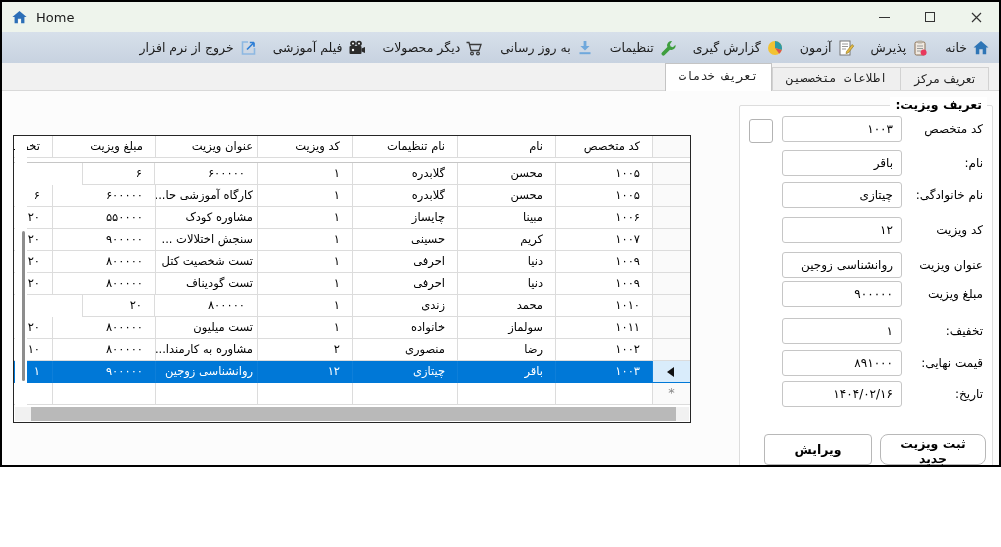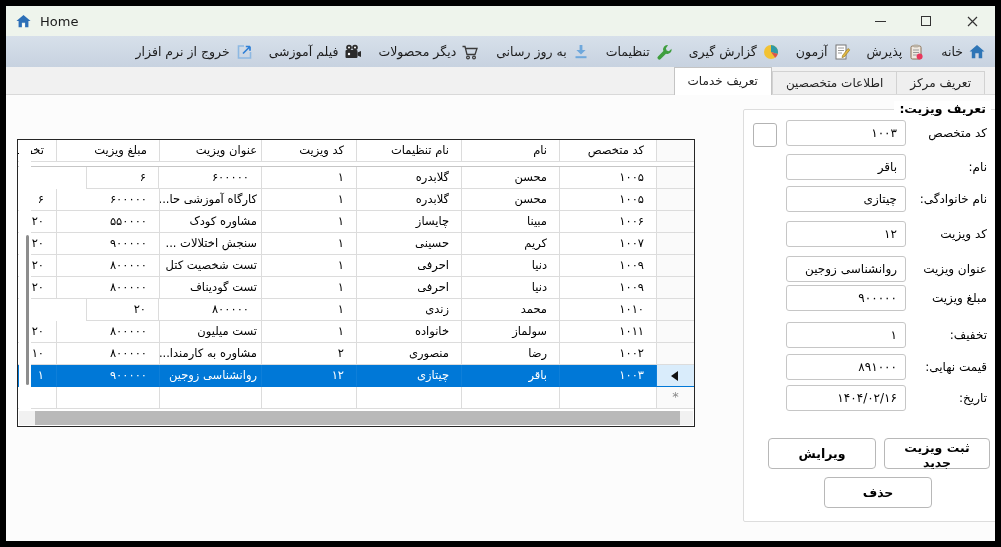--- a/index.html
+++ b/index.html
@@ -1,18 +1,18 @@
 <!DOCTYPE html>
 <html lang="fa"><head>
 <meta charset="utf-8">
 <style>
   * { box-sizing: border-box; }
   body { margin:0; font-family:"DejaVu Sans", sans-serif; background:#fff; }
-  .window { position:relative; width:1001px; height:547px; overflow:hidden;
-            border:6px solid #000000; background:#fcfcfc; }
+  .window { position:relative; width:1001px; height:467px; overflow:hidden;
+            border:2px solid #000000; background:#fcfcfc; }
 
   
   .titlebar { position:absolute; top:0; left:0; right:0; height:30px; background:#eef4ec;
               display:flex; align-items:center; }
   .app-icon { margin-left:9px; }
   .wtitle { margin-left:8px; font-size:13px; color:#1a1a1a; }
   .win-controls { margin-left:auto; display:flex; height:100%; }
   .wbtn { width:46px; height:100%; display:flex; align-items:center; justify-content:center; cursor:default; }
   .glyph-min { display:block; width:11px; height:1px; background:#333; }
   .glyph-max { display:block; width:10px; height:10px; border:1px solid #333; }
@@ -22,21 +22,21 @@
              background:linear-gradient(#d7e0ea,#c7d2e0); display:flex; direction:rtl;
              align-items:center; padding:0 9px; gap:16px; }
   .tool-item { display:flex; align-items:center; gap:5px; font-size:12.5px; color:#1c1c1c; cursor:default; }
 
   
   .tabstrip { position:absolute; top:61px; left:0; right:0; height:28px; background:#f1f1f1;
               border-bottom:1px solid #d9d9d9; direction:rtl; display:flex;
               align-items:flex-end; padding:0 10px 0 0; }
   .tab { height:23px; line-height:22px; padding:0 13px; font-size:12px; background:#efefef;
          border:1px solid #d2d2d2; border-bottom:none; color:#222; cursor:default; }
-  .tab + .tab { border-right:none; }
+  .tab + .tab { border-right:none;font-family:Liberation Mono, monospace; }
   .tab.active { height:28px; line-height:27px; background:#fff; border:1px solid #c4c4c4;
                 border-bottom:none; position:relative; top:1px; z-index:2; }
 
   
   .content { position:absolute; top:89px; left:0; right:0; bottom:0; background:#fcfcfc; }
 
   
   .grid { position:absolute; left:11px; top:44px; width:678px; height:288px; background:#fff;
           border:1px solid #262626; overflow:hidden; direction:rtl; }
   .ghead { display:flex; width:710px; height:27px; background:#fff; border-bottom:1px solid #c6c6c6; }
@@ -66,21 +66,21 @@
   .gtitle { position:absolute; top:-9px; right:5px; background:#fff; padding:0 5px;
             font-weight:bold; font-size:12.5px; color:#000; }
   .checkbox { position:absolute; left:9px; top:13px; width:24px; height:24px; background:#fff;
               border:1px solid #b3b3b3; border-radius:3px; }
   .fi { position:absolute; left:42px; width:120px; height:26px; border:1px solid #c6c6c6;
         border-radius:3px; background:#fff; font-family:inherit; font-size:12px; color:#000;
         text-align:right; direction:rtl; padding:0 8px; }
   .fl { position:absolute; right:9px; font-size:12px; color:#000; white-space:nowrap; }
   .btn { position:absolute; background:#fff; border:1px solid #b8b8b8; border-radius:4px;
          font-family:inherit; font-size:12.5px; font-weight:bold; color:#000; cursor:default;margin-top:8px; }
-  .btn-submit { left:140px; top:320px; width:106px; height:31px; }
+  .btn-submit { left:140px; top:320px; width:106px; height:31px;border-radius:8px; }
   .btn-edit   { left:24px;  top:320px; width:108px; height:31px; }
   .btn-delete { left:80px;  top:359px; width:108px; height:31px; }
 </style>
 </head>
 <body>
 
 <div class="window">
 
   <div class="titlebar">
     <svg class="app-icon" width="17" height="17" viewBox="0 0 18 18">

